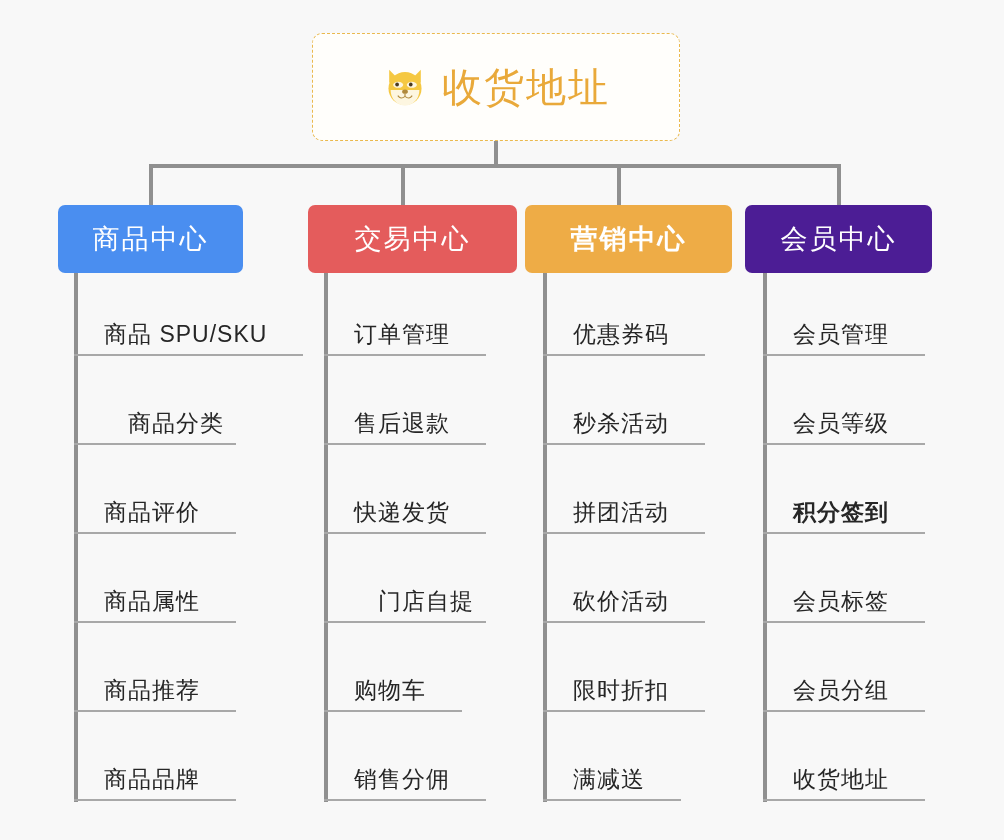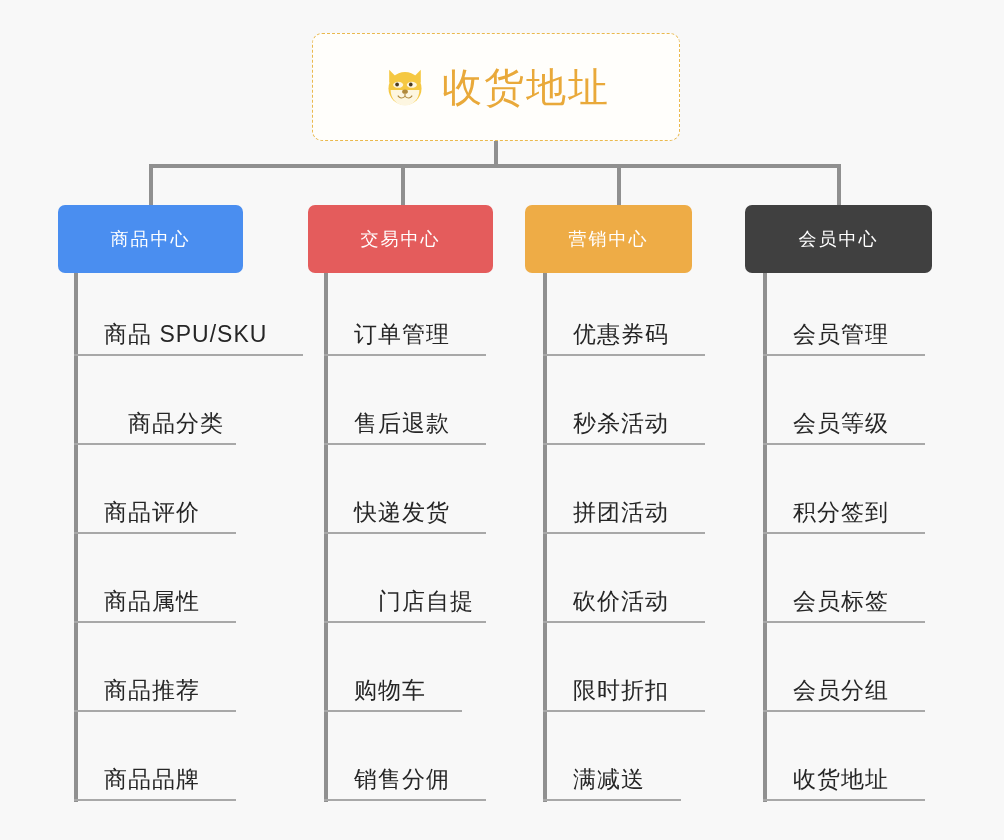--- a/index.html
+++ b/index.html
@@ -63,21 +63,21 @@
   .conn-bus { left: 149px; top: 164px; width: 690px; height: 4px; }
   .col-head {
     position: absolute;
     top: 0;
     height: 68px;
     border-radius: 7px;
     display: flex;
     align-items: center;
     justify-content: center;
     color: #ffffff;
-    font-size: 18px;
+    font-size: 27px;
     letter-spacing: 2px;
   }
 
   
   .col-drop {
     position: absolute;
     width: 4px;
     background: #909090;
     top: 164px;
     height: 43px;
@@ -162,21 +162,21 @@
       </div>
       <div class="leaf" style="left: 74px; top: 711px;">
         <span class="leaf-label" style="left: 30px;">商品推荐</span>
         <span class="leaf-underline" style="width: 162px;"></span>
       </div>
       <div class="leaf" style="left: 74px; top: 800px;">
         <span class="leaf-label" style="left: 30px;">商品品牌</span>
         <span class="leaf-underline" style="width: 162px;"></span>
       </div>
       <div class="col-drop" style="left: 401px;"></div>
-      <div class="col-head" style="left: 308px; top: 205px; width: 185px; background: rgb(228, 92, 92);">交易中心</div>
+      <div class="col-head" style="left: 308px; top: 205px; width: 209px; background: rgb(228, 92, 92);">交易中心</div>
       <div class="col-trunk" style="left: 324px; top: 273px; height: 529px;"></div>
       <div class="leaf" style="left: 324px; top: 355px;">
         <span class="leaf-label" style="left: 30px;">订单管理</span>
         <span class="leaf-underline" style="width: 162px;"></span>
       </div>
       <div class="leaf" style="left: 324px; top: 444px;">
         <span class="leaf-label" style="left: 30px;">售后退款</span>
         <span class="leaf-underline" style="width: 162px;"></span>
       </div>
       <div class="leaf" style="left: 324px; top: 533px;">
@@ -189,21 +189,21 @@
       </div>
       <div class="leaf" style="left: 324px; top: 711px;">
         <span class="leaf-label" style="left: 30px;">购物车</span>
         <span class="leaf-underline" style="width: 138px;"></span>
       </div>
       <div class="leaf" style="left: 324px; top: 800px;">
         <span class="leaf-label" style="left: 30px;">销售分佣</span>
         <span class="leaf-underline" style="width: 162px;"></span>
       </div>
       <div class="col-drop" style="left: 617px;"></div>
-      <div class="col-head" style="left: 525px; top: 205px; width: 167px; background: rgb(238, 172, 70);">营销中心</div>
+      <div class="col-head" style="left: 525px; top: 205px; width: 207px; background: rgb(238, 172, 70); font-weight: bold;">营销中心</div>
       <div class="col-trunk" style="left: 543px; top: 273px; height: 529px;"></div>
       <div class="leaf" style="left: 543px; top: 355px;">
         <span class="leaf-label" style="left: 30px;">优惠券码</span>
         <span class="leaf-underline" style="width: 162px;"></span>
       </div>
       <div class="leaf" style="left: 543px; top: 444px;">
         <span class="leaf-label" style="left: 30px;">秒杀活动</span>
         <span class="leaf-underline" style="width: 162px;"></span>
       </div>
       <div class="leaf" style="left: 543px; top: 533px;">
@@ -216,32 +216,32 @@
       </div>
       <div class="leaf" style="left: 543px; top: 711px;">
         <span class="leaf-label" style="left: 30px;">限时折扣</span>
         <span class="leaf-underline" style="width: 162px;"></span>
       </div>
       <div class="leaf" style="left: 543px; top: 800px;">
         <span class="leaf-label" style="left: 30px;">满减送</span>
         <span class="leaf-underline" style="width: 138px;"></span>
       </div>
       <div class="col-drop" style="left: 837px;"></div>
-      <div class="col-head" style="left: 745px; top: 205px; width: 187px; background: #404040;">会员中心</div>
+      <div class="col-head" style="left: 745px; top: 205px; width: 187px; background: #4c1d95;">会员中心</div>
       <div class="col-trunk" style="left: 763px; top: 273px; height: 529px;"></div>
       <div class="leaf" style="left: 763px; top: 355px;">
         <span class="leaf-label" style="left: 30px;">会员管理</span>
         <span class="leaf-underline" style="width: 162px;"></span>
       </div>
       <div class="leaf" style="left: 763px; top: 444px;">
         <span class="leaf-label" style="left: 30px;">会员等级</span>
         <span class="leaf-underline" style="width: 162px;"></span>
       </div>
       <div class="leaf" style="left: 763px; top: 533px;">
-        <span class="leaf-label" style="left: 30px;">积分签到</span>
+        <span class="leaf-label" style="left: 30px; font-weight: bold;">积分签到</span>
         <span class="leaf-underline" style="width: 162px;"></span>
       </div>
       <div class="leaf" style="left: 763px; top: 622px;">
         <span class="leaf-label" style="left: 30px;">会员标签</span>
         <span class="leaf-underline" style="width: 162px;"></span>
       </div>
       <div class="leaf" style="left: 763px; top: 711px;">
         <span class="leaf-label" style="left: 30px;">会员分组</span>
         <span class="leaf-underline" style="width: 162px;"></span>
       </div>

